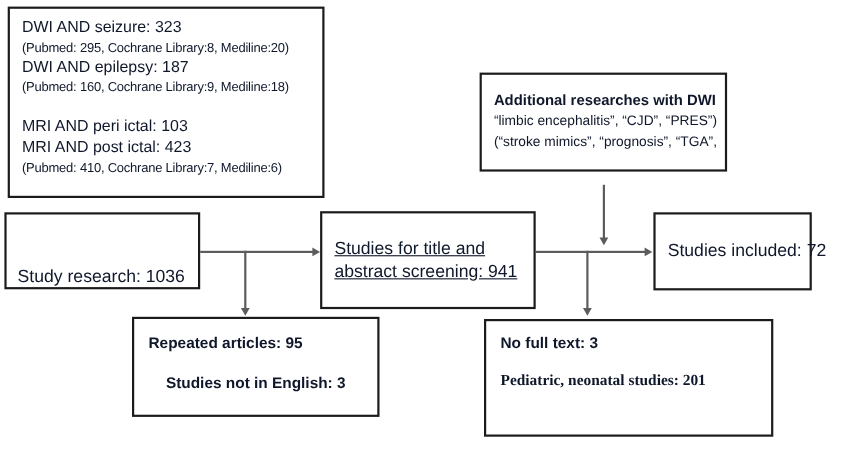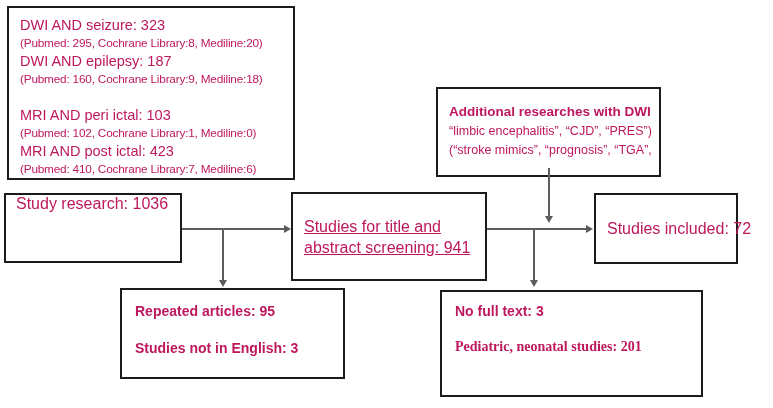--- a/index.html
+++ b/index.html
@@ -6,68 +6,68 @@
     margin: 0;
     padding: 0;
     background: #ffffff;
     font-family: "Liberation Sans", sans-serif;
   }
   .canvas {
     position: relative;
     width: 773px;
     height: 408px;
     background: #ffffff;
-    color: #be185d;
+    color: #0f172a;
     overflow: hidden;
   }
   .box {
     position: absolute;
     border: 2.5px solid #1b1b1b;
     background: #ffffff;
     box-sizing: border-box;
   }
   
   .keywords-box {
     left: 7px; top: 6px; width: 288px; height: 174px;
     padding: 8px 11px;
   }
   .kw-main   { font-size: 14.5px; line-height: 19px; white-space: nowrap; }
   .kw-detail { font-size: 11.8px; line-height: 17px; font-weight: normal; white-space: nowrap; letter-spacing: -0.2px; }
   .kw-spacer { height: 18px; }
   
   .additional-box {
-    left: 436px; top: 87px; width: 225px; height: 90px;
+    left: 436px; top: 66px; width: 225px; height: 90px;
     padding: 13px 11px;
   }
   .add-title { font-size: 13.5px; font-weight: bold; line-height: 20px; white-space: nowrap; }
   .add-line  { font-size: 12.5px; line-height: 19px; white-space: nowrap; }
   
   .study-box {
     left: 4px; top: 193px; width: 178px; height: 70px;
-    display: flex; align-items: flex-start; padding: 0 10px;
+    display: flex; align-items: flex-end; padding: 0 10px;
     font-size: 16px;
   }
   .screening-box {
     left: 291px; top: 192px; width: 196px; height: 89px;
     display: flex; align-items: center; padding: 0 11px;
     font-size: 16px; line-height: 21px; text-decoration: underline;
   }
   .included-box {
     left: 594px; top: 193px; width: 144px; height: 71px;
     display: flex; align-items: center; padding: 0 11px;
     font-size: 16px; white-space: nowrap;
   }
   
   .repeated-box {
     left: 120px; top: 288px; width: 225px; height: 91px;
     padding: 11px 13px;
     font-weight: bold; font-size: 14px;
   }
   .repeated-box .excl-line { line-height: 20px; }
-  .repeated-box .excl-line + .excl-line { margin-top: 17px; }
+  .repeated-box .excl-line + .excl-line { margin-top: 17px; text-align: center; }
   .info-box {
     left: 440px; top: 290px; width: 263px; height: 107px;
     padding: 9px 13px;
     font-weight: bold; font-size: 14px;
   }
   .info-box .excl-line { line-height: 20px; }
   .info-box .excl-line + .excl-line { margin-top: 16px; font-family: Liberation Serif, serif; }
   
   .hline, .vline { position: absolute; background: #5c5c5c; }
   .hline { height: 1.5px; }
@@ -89,21 +89,20 @@
 
 <div class="canvas">
 
   <div class="box keywords-box">
     <div class="kw-main">DWI AND seizure: 323</div>
     <div class="kw-detail">(Pubmed: 295, Cochrane Library:8, Mediline:20)</div>
     <div class="kw-main">DWI AND epilepsy: 187</div>
     <div class="kw-detail">(Pubmed: 160, Cochrane Library:9, Mediline:18)</div>
     <div class="kw-spacer"></div>
     <div class="kw-main">MRI AND peri ictal: 103</div>
-    <div class="kw-detail">(Pubmed: 102, Cochrane Library:1, Mediline:0)</div>
     <div class="kw-main">MRI AND post ictal: 423</div>
     <div class="kw-detail">(Pubmed: 410, Cochrane Library:7, Mediline:6)</div>
   </div>
 
   <div class="box additional-box">
     <div class="add-title">Additional researches with DWI</div>
     <div class="add-line">“limbic encephalitis”, “CJD”, “PRES”)</div>
     <div class="add-line">(“stroke mimics”, “prognosis”, “TGA”,</div>
   </div>
 

